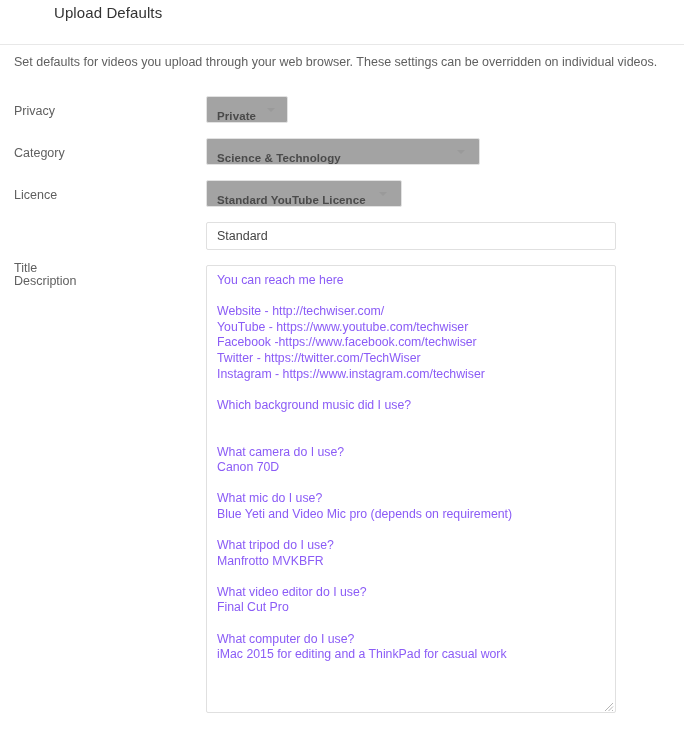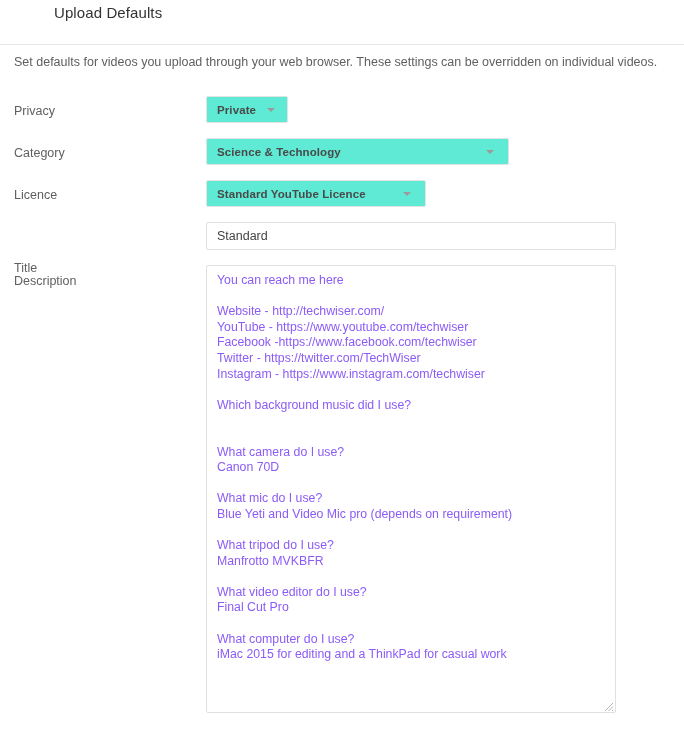--- a/index.html
+++ b/index.html
@@ -76,25 +76,25 @@
 
   .field {
     position: absolute;
     left: 206px;
   }
 
   
   .select {
     box-sizing: border-box;
     height: 27px;
-    background: #5eead4;
+    background: #a3a3a3;
     border: 1px solid #e2e2e2;
     border-radius: 2px;
     display: flex;
-    align-items: center;
+    align-items: flex-end;
     padding: 0 0 0 10px;
     cursor: pointer;
     position: relative;
   }
   .select-value {
     font-size: 11.5px;
     font-weight: bold;
     color: #4a4a4a;
     white-space: nowrap;
     letter-spacing: 0.1px;
@@ -105,23 +105,23 @@
     height: 0;
     border-left: 4px solid transparent;
     border-right: 4px solid transparent;
     border-top: 4px solid #9a9a9a;
     top: 50%;
     margin-top: -2px;
   }
 
   .select-privacy  { width: 82px; }
   .select-privacy  .caret { right: 12px; }
-  .select-category { width: 303px; }
+  .select-category { width: 274px; }
   .select-category .caret { right: 14px; }
-  .select-licence  { width: 220px; }
+  .select-licence  { width: 196px; }
   .select-licence  .caret { right: 14px; }
 
   
   .text-input {
     box-sizing: border-box;
     width: 410px;
     height: 28px;
     background: #ffffff;
     border: 1px solid #e0e0e0;
     border-radius: 2px;

